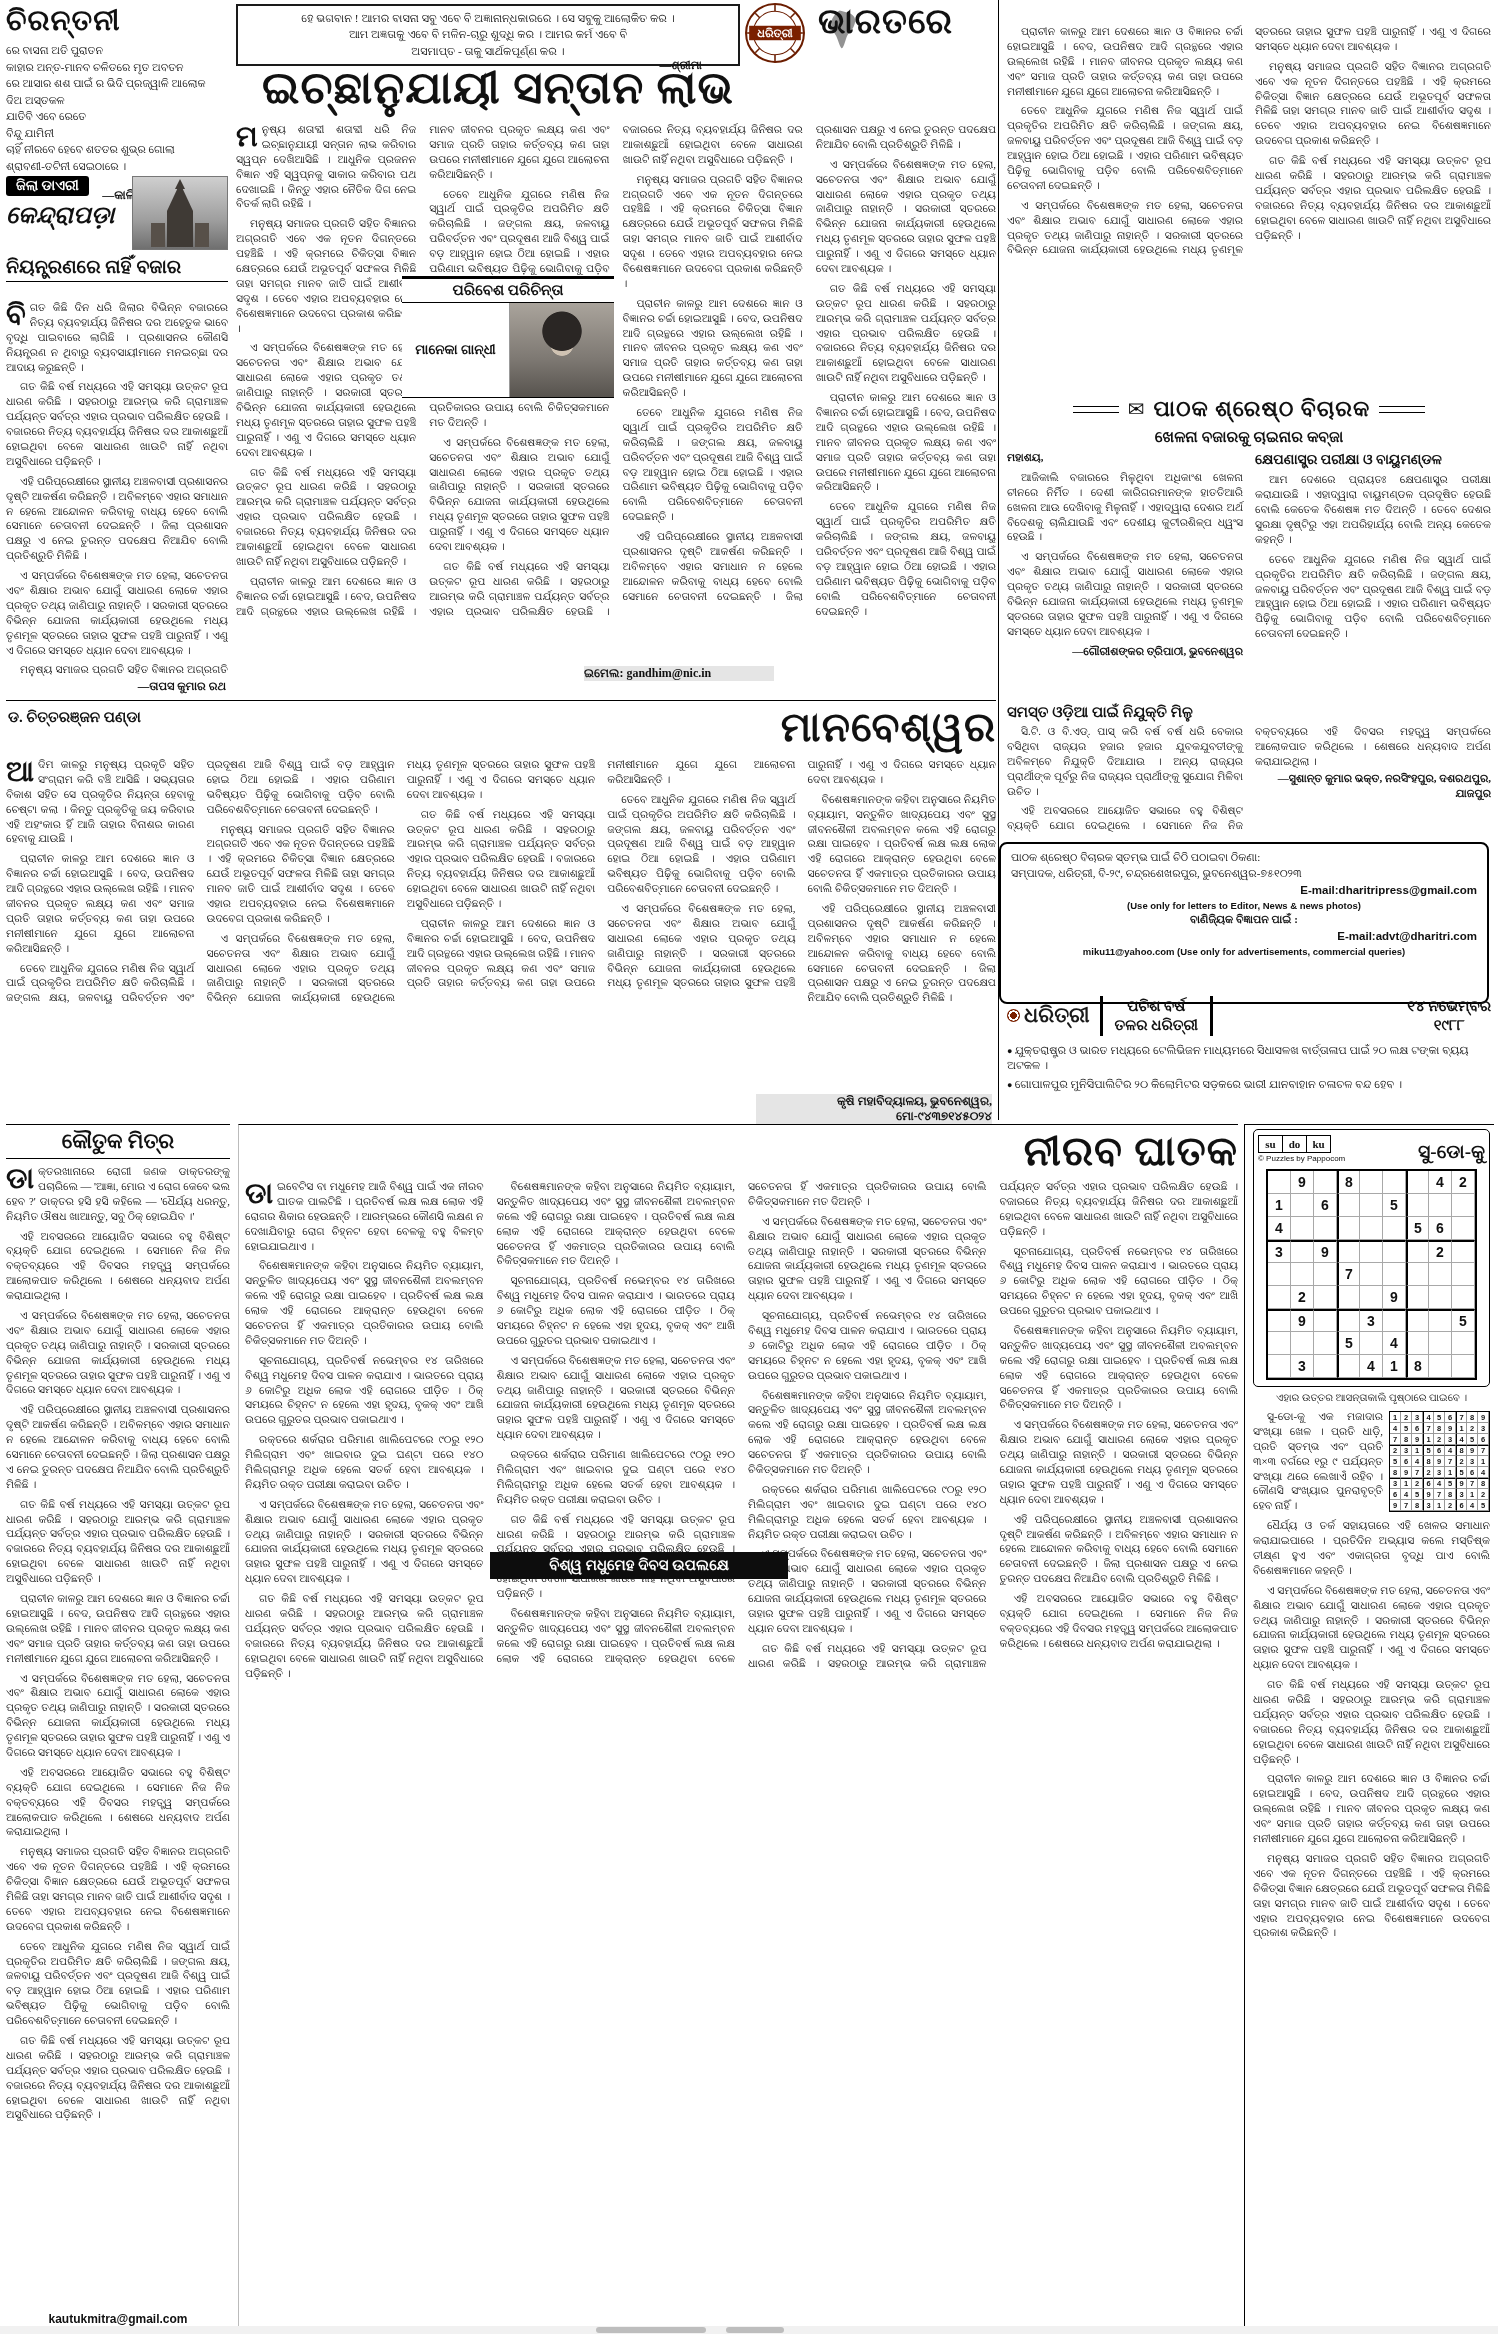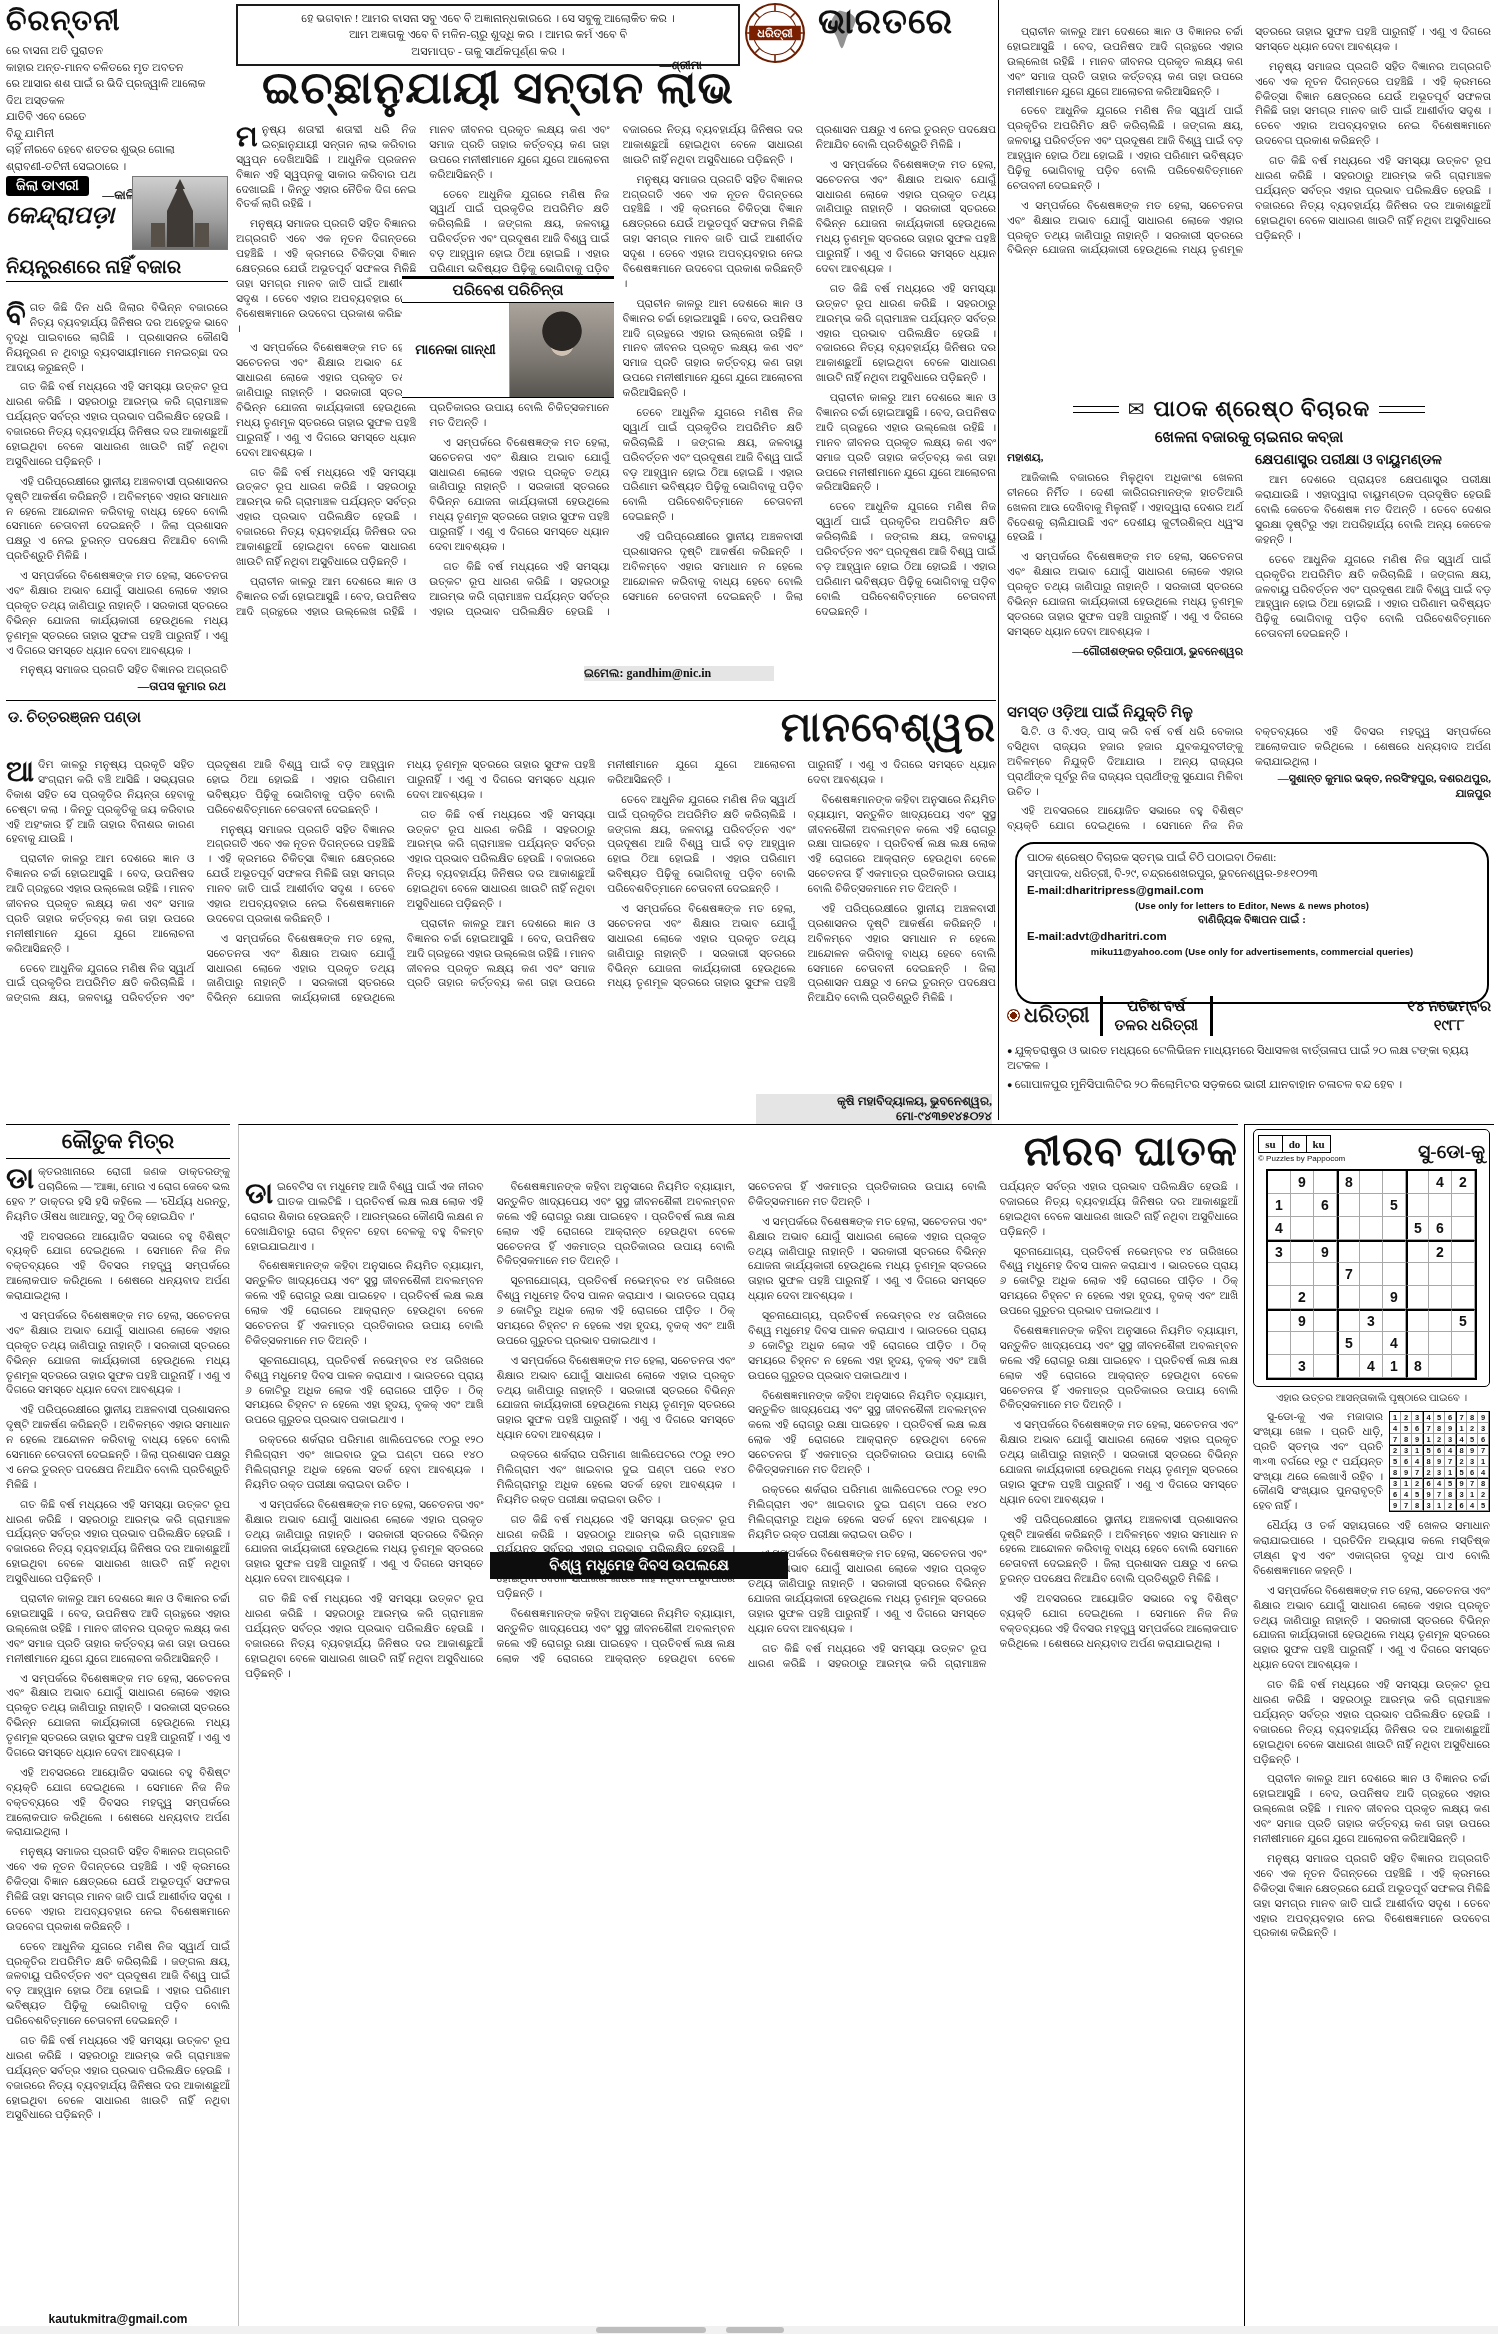--- a/index.html
+++ b/index.html
@@ -32,21 +32,21 @@
   .banner{display:flex;align-items:center;justify-content:center;gap:9px;}
   .banner-text{font-size:22px;font-weight:900;letter-spacing:1px;}
   .flourish{width:46px;height:5px;border-top:1px solid #000;border-bottom:1px solid #000;}
   .env{font-size:20px;line-height:1;}
   .letter-head{text-align:center;font-weight:900;font-size:15.5px;}
   .letter-subhead{font-weight:900;font-size:14px;margin:4px 0 3px;break-inside:avoid;}
   .attrib{text-align:right;font-weight:bold;font-size:11px;margin-top:2px;}
   .l3h{font-weight:900;font-size:15px;}
   
   .addr{border:2px solid #000;border-radius:8px;padding:6px 10px;font-size:11px;line-height:1.45;}
-  .addr .em{display:block;text-align:left;font-weight:bold;font-family:"Liberation Sans",sans-serif;font-size:11.5px;}
+  .addr .em{display:block;text-align:right;font-weight:bold;font-family:"Liberation Sans",sans-serif;font-size:11.5px;}
   .addr .nt{display:block;text-align:center;font-weight:bold;font-family:"Liberation Sans",sans-serif;font-size:9.5px;}
   .addr .od{display:block;}
   .addr .odc{display:block;text-align:center;font-weight:bold;}
   
   .years-top{display:flex;align-items:center;gap:10px;}
   .ya-brand{font-size:21px;font-weight:900;color:#1a1a1a;display:flex;align-items:center;gap:4px;}
   .ya-mark{width:13px;height:13px;border-radius:50%;background:radial-gradient(circle,#7a2000 35%,#fff 36%,#fff 55%,#7a2000 56%);display:inline-block;}
   .bracket-box{border-left:3px solid #000;border-right:3px solid #000000;padding:1px 12px;text-align:center;font-weight:900;font-size:15px;line-height:1.25;}
   .ya-date{margin-left:auto;text-align:center;font-weight:900;font-size:15px;line-height:1.25;}
   .ya-bullets{margin-top:7px;font-size:11.3px;line-height:1.4;}
@@ -195,21 +195,21 @@
 
     <div class="abs l3h" style="top:704px;left:8px;right:4px;">ସମସ୍ତ ଓଡ଼ିଆ ପାଇଁ ନିଯୁକ୍ତି ମିଳୁ</div>
     <div class="abs just clip cols2" style="top:724px;left:8px;right:4px;height:112px;">
       <p>ସି.ଟି. ଓ ବି.ଏଡ୍. ପାସ୍ କରି ବର୍ଷ ବର୍ଷ ଧରି ବେକାର ବସିଥିବା ରାଜ୍ୟର ହଜାର ହଜାର ଯୁବକଯୁବତୀଙ୍କୁ ଅବିଳମ୍ବେ ନିଯୁକ୍ତି ଦିଆଯାଉ । ଅନ୍ୟ ରାଜ୍ୟର ପ୍ରାର୍ଥୀଙ୍କ ପୂର୍ବରୁ ନିଜ ରାଜ୍ୟର ପ୍ରାର୍ଥୀଙ୍କୁ ସୁଯୋଗ ମିଳିବା ଉଚିତ ।</p>
       <div>
           <p>ଏହି ଅବସରରେ ଆୟୋଜିତ ସଭାରେ ବହୁ ବିଶିଷ୍ଟ ବ୍ୟକ୍ତି ଯୋଗ ଦେଇଥିଲେ । ସେମାନେ ନିଜ ନିଜ ବକ୍ତବ୍ୟରେ ଏହି ଦିବସର ମହତ୍ତ୍ୱ ସମ୍ପର୍କରେ ଆଲୋକପାତ କରିଥିଲେ । ଶେଷରେ ଧନ୍ୟବାଦ ଅର୍ପଣ କରାଯାଇଥିଲା ।</p>
         </div>
       <div class="attrib">—ସୁଶାନ୍ତ କୁମାର ଭକ୍ତ, ନରସିଂହପୁର, ଦଶରଥପୁର, ଯାଜପୁର</div>
     </div>
 
-    <div class="abs addr" style="top:842px;left:16px;right:6px;height:146px;border-radius:19px;">
+    <div class="abs addr" style="top:842px;left:0;right:6px;height:146px;">
       <span class="od">ପାଠକ ଶ୍ରେଷ୍ଠ ବିଚାରକ ସ୍ତମ୍ଭ ପାଇଁ ଚିଠି ପଠାଇବା ଠିକଣା:</span>
       <span class="od">ସମ୍ପାଦକ, ଧରିତ୍ରୀ, ବି-୨୯, ଚନ୍ଦ୍ରଶେଖରପୁର, ଭୁବନେଶ୍ୱର-୭୫୧୦୨୩</span>
       <span class="em">E-mail:dharitripress@gmail.com</span>
       <span class="nt">(Use only for letters to Editor, News &amp; news photos)</span>
       <span class="odc">ବାଣିଜ୍ୟିକ ବିଜ୍ଞାପନ ପାଇଁ :</span>
       <span class="em">E-mail:advt@dharitri.com</span>
       <span class="nt">miku11@yahoo.com (Use only for advertisements, commercial queries)</span>
     </div>
 
     <div class="abs" style="top:996px;left:8px;right:4px;height:122px;">

